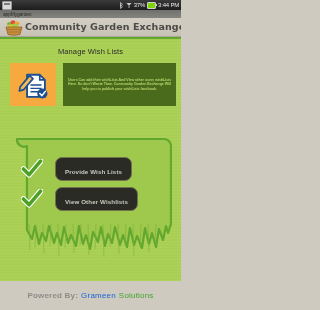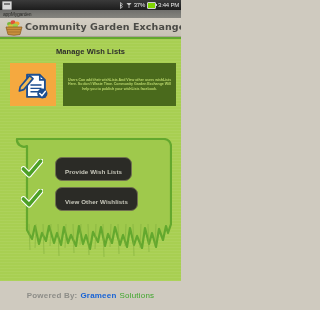--- a/index.html
+++ b/index.html
@@ -86,21 +86,21 @@
         rgba(255,255,255,0.055) 1px,
         rgba(0,0,0,0.0) 1px,
         rgba(0,0,0,0.0) 3px),
       #a8cf52;
     border-top:2px solid #63a82e;
     box-sizing:border-box;
   }
   .page-title{
     text-align:center;
     font-size:7.5px;line-height:9px;
-    color:#2c2c2c;font-weight:bold;
+    color:#2c2c2c;font-weight:normal;
     margin-top:8px;letter-spacing:0.1px;
   }
 
   
   .inforow{
     display:flex;align-items:stretch;
     margin:7px 2px 0 10px;height:43px;
   }
   .icontile{
     width:46px;height:43px;
@@ -155,21 +155,21 @@
   
   .footer{
     position:absolute;left:0;bottom:0;
     width:181px;height:29px;
     background:#cfcabf;
     display:flex;align-items:center;justify-content:center;
     gap:3px;
     margin-top:42px;
   }
   .f-powered{font-size:8px;font-weight:bold;color:#8d8d88;letter-spacing:0.2px;}
-  .f-grameen{font-size:8px;font-weight:bold;color:#1763d6;letter-spacing:0.2px;}
+  .f-grameen{font-size:8px;font-weight:normal;color:#1763d6;letter-spacing:0.2px;}
   .f-solutions{font-size:8px;font-weight:normal;color:#3fa62c;letter-spacing:0.2px;}
 </style>
 </head>
 <body>
 
 <div class="statusbar">
   <div class="sb-left">
     <div class="notif-box"></div>
   </div>
   <div class="sb-right">

